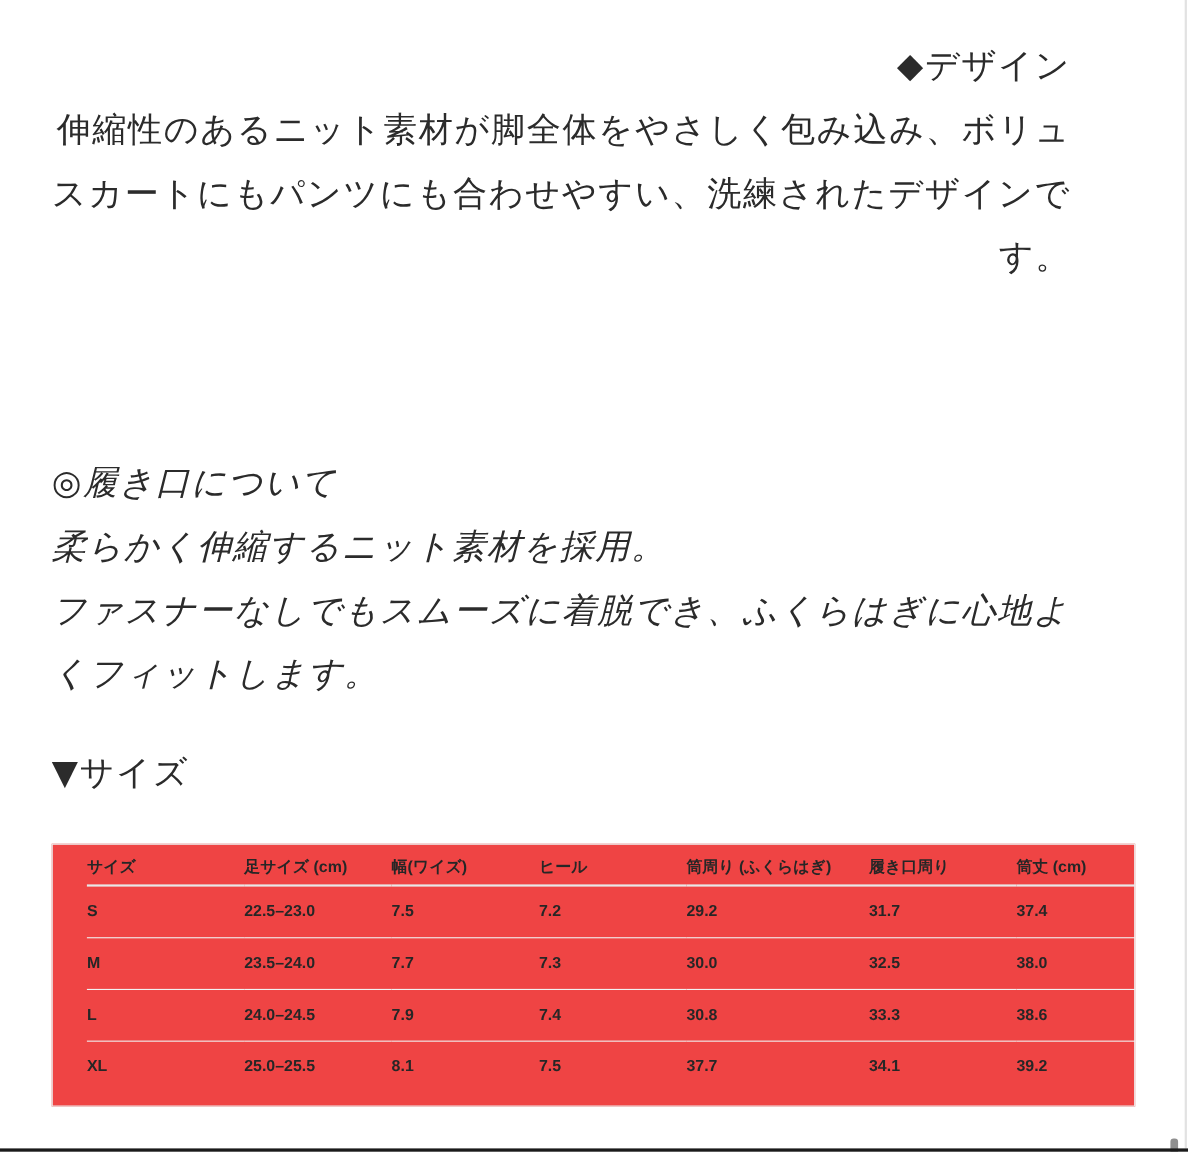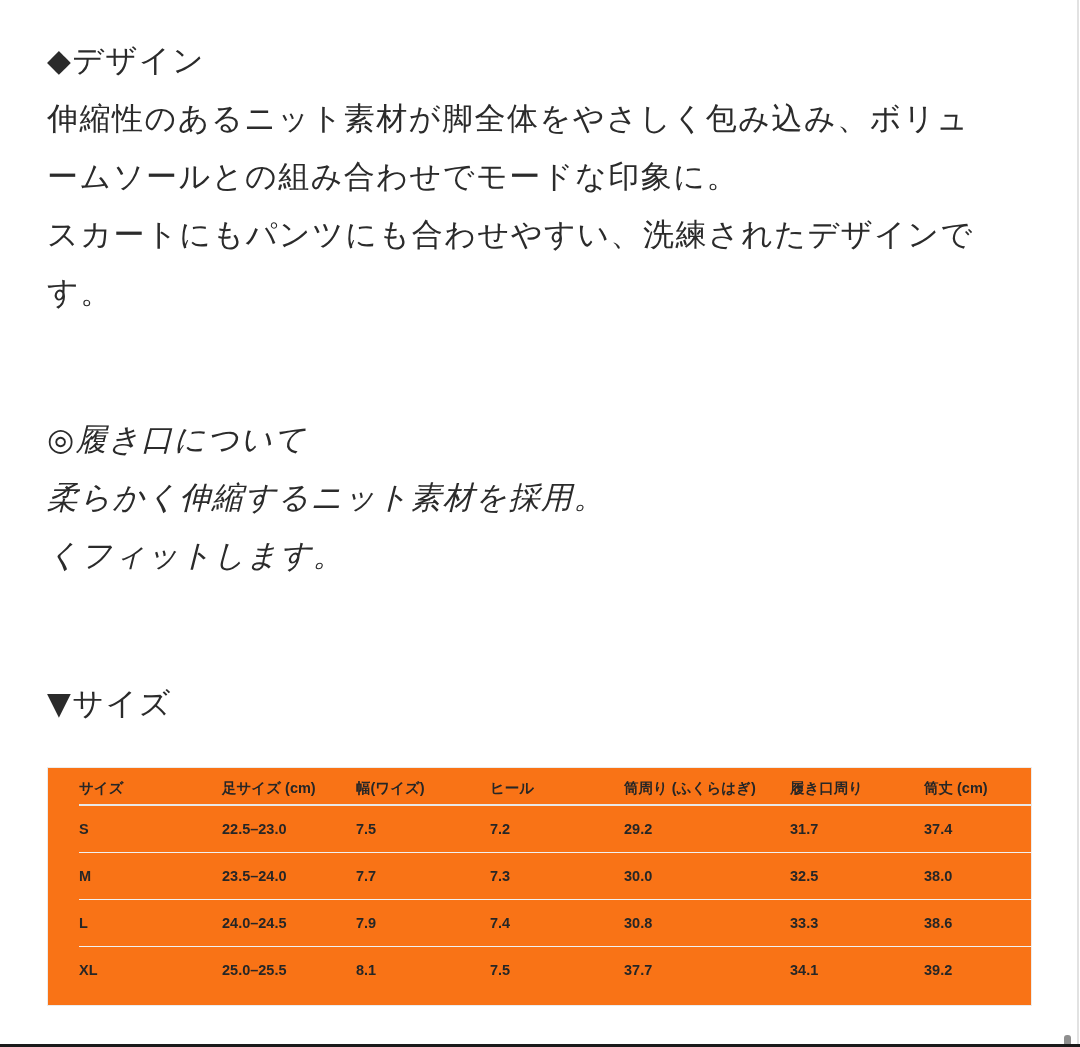--- a/index.html
+++ b/index.html
@@ -27,31 +27,31 @@
       font-size: 31px;
       color: #2b2b2b;
       letter-spacing: 1.5px;
       line-height: 58px;
       white-space: nowrap;
     }
     .line {
       display: block;
       height: 58px;
     }
-    #design-section { top: 31px; }
+    #design-section { top: 31px; text-align: right; }
     #opening-section { top: 410px; font-style: italic; }
     #size-heading { top: 674px; }
 
     .table-card {
       position: absolute;
       left: 47px;
       top: 767px;
       width: 985px;
       height: 239px;
-      background: #f97316;
+      background: #ef4444;
       border: 1px solid #ececec;
       box-sizing: border-box;
     }
     .size-table {
       position: absolute;
       left: 31px;
       top: 0;
       width: 953px;
       border-collapse: collapse;
       font-family: "Liberation Sans", "DejaVu Sans", sans-serif;
@@ -113,28 +113,28 @@
     }
   </style>
 </head>
 <body>
 
 <div class="page">
 
   <div class="text-block" id="design-section">
     <span class="line">◆デザイン</span>
     <span class="line">伸縮性のあるニット素材が脚全体をやさしく包み込み、ボリュ</span>
-    <span class="line">ームソールとの組み合わせでモードな印象に。</span>
     <span class="line">スカートにもパンツにも合わせやすい、洗練されたデザインで</span>
     <span class="line">す。</span>
   </div>
 
   <div class="text-block" id="opening-section">
     <span class="line">◎履き口について</span>
     <span class="line">柔らかく伸縮するニット素材を採用。</span>
+    <span class="line">ファスナーなしでもスムーズに着脱でき、ふくらはぎに心地よ</span>
     <span class="line">くフィットします。</span>
   </div>
 
   <div class="text-block" id="size-heading">
     <span class="line">▼サイズ</span>
   </div>
 
   <div class="table-card">
     <table class="size-table">
       <thead>

